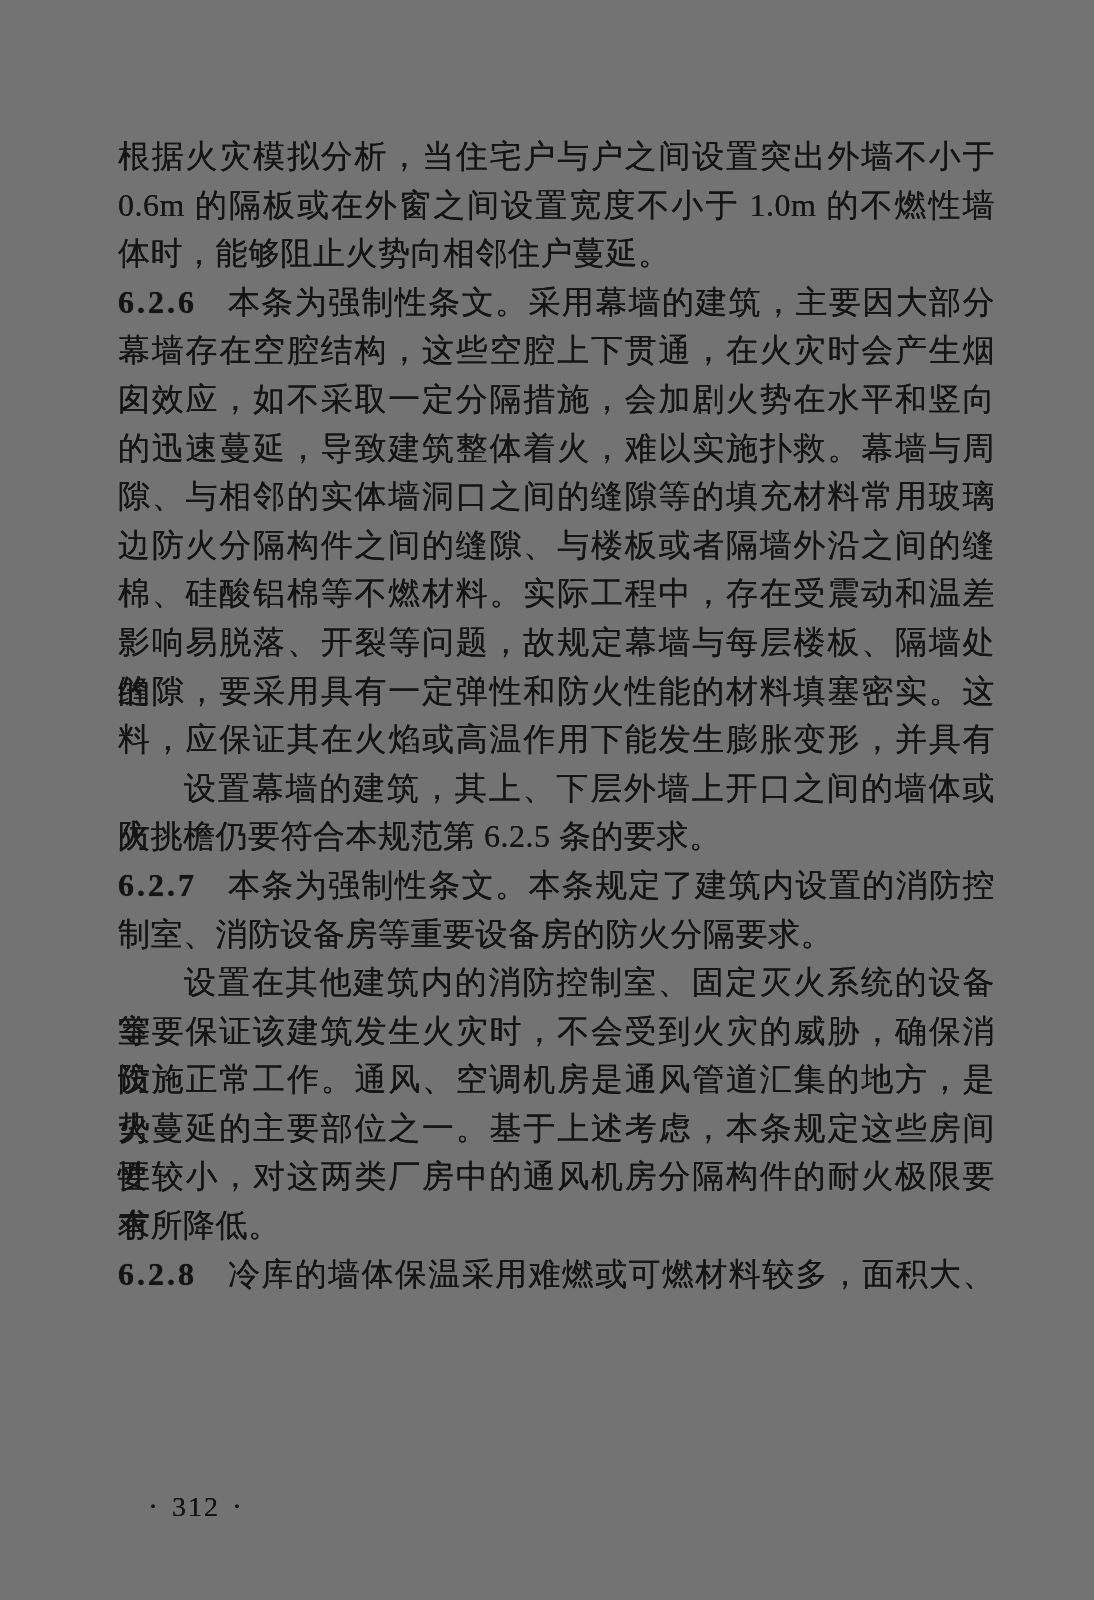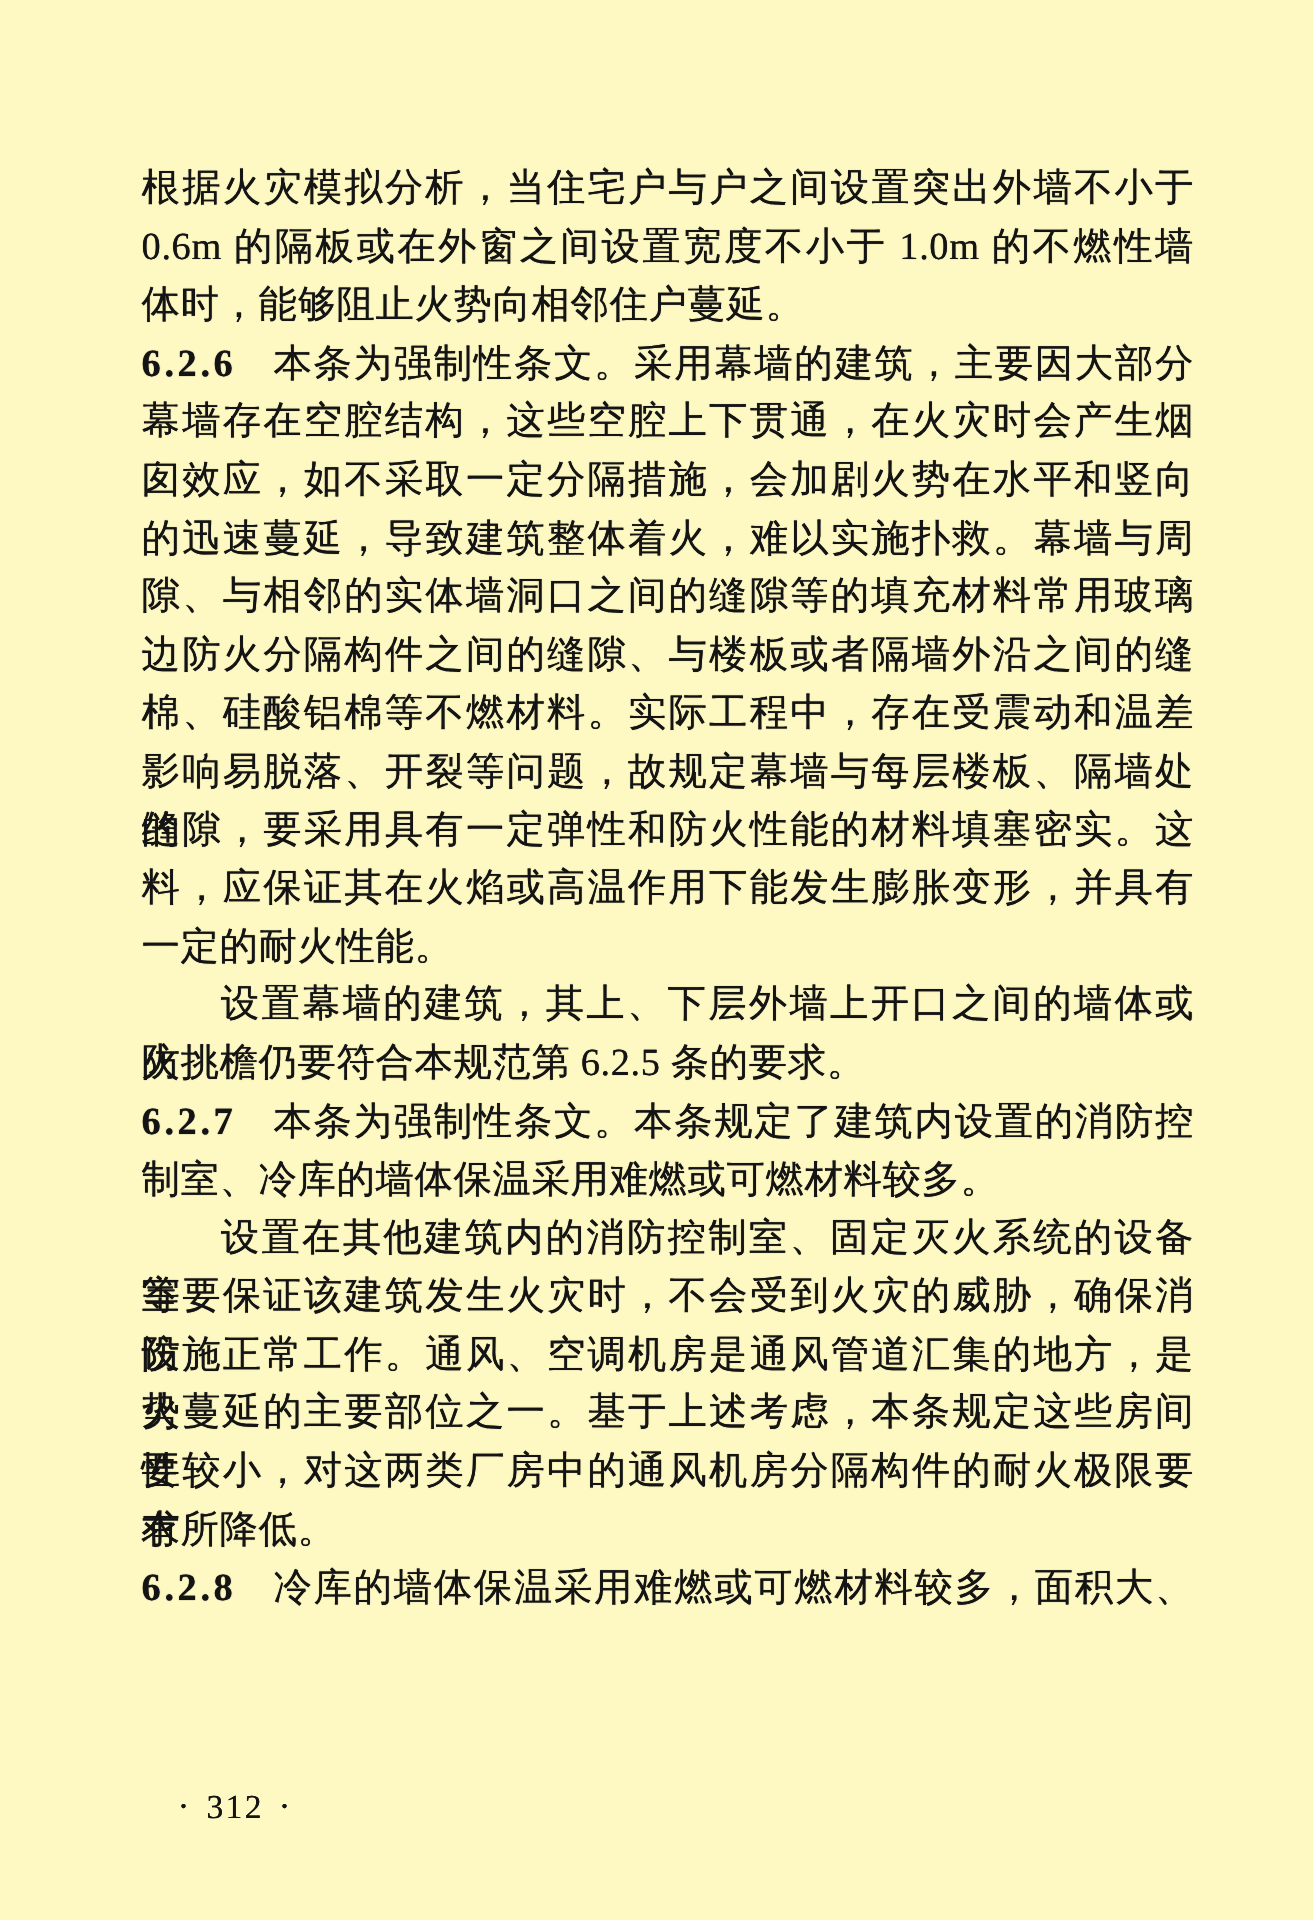--- a/index.html
+++ b/index.html
@@ -4,21 +4,21 @@
 <style>
   html, body {
     margin: 0;
     padding: 0;
     background: #ffffff;
   }
   .page {
     position: relative;
     width: 1094px;
     height: 1600px;
-    background: #fef9c3;
+    background: #737373;
     overflow: hidden;
     font-family: "Liberation Serif", "DejaVu Serif", serif;
     color: #141414;
   }
   .text-block {
     position: absolute;
     left: 118px;
     top: 132px;
     width: 877px;
   }
@@ -72,25 +72,24 @@
       <div class="line just"><span class="clause-num">6.2.6</span><span class="line-text">本条为强制性条文。采用幕墙的建筑，主要因大部分</span></div>
       <div class="line just"><span class="line-text">幕墙存在空腔结构，这些空腔上下贯通，在火灾时会产生烟</span></div>
       <div class="line just"><span class="line-text">囱效应，如不采取一定分隔措施，会加剧火势在水平和竖向</span></div>
       <div class="line just"><span class="line-text">的迅速蔓延，导致建筑整体着火，难以实施扑救。幕墙与周</span></div>
       <div class="line just"><span class="line-text">隙、与相邻的实体墙洞口之间的缝隙等的填充材料常用玻璃</span></div>
       <div class="line just"><span class="line-text">边防火分隔构件之间的缝隙、与楼板或者隔墙外沿之间的缝</span></div>
       <div class="line just"><span class="line-text">棉、硅酸铝棉等不燃材料。实际工程中，存在受震动和温差</span></div>
       <div class="line just"><span class="line-text">影响易脱落、开裂等问题，故规定幕墙与每层楼板、隔墙处的</span></div>
       <div class="line just"><span class="line-text">缝隙，要采用具有一定弹性和防火性能的材料填塞密实。这</span></div>
       <div class="line just"><span class="line-text">料，应保证其在火焰或高温作用下能发生膨胀变形，并具有</span></div>
-      <div class="line"><span class="line-text">一定的耐火性能。</span></div>
       <div class="line just indent"><span class="line-text">设置幕墙的建筑，其上、下层外墙上开口之间的墙体或防</span></div>
       <div class="line"><span class="line-text">火挑檐仍要符合本规范第 6.2.5 条的要求。</span></div>
       <div class="line just"><span class="clause-num">6.2.7</span><span class="line-text">本条为强制性条文。本条规定了建筑内设置的消防控</span></div>
-      <div class="line"><span class="line-text">制室、冷库的墙体保温采用难燃或可燃材料较多。</span></div>
+      <div class="line"><span class="line-text">制室、消防设备房等重要设备房的防火分隔要求。</span></div>
       <div class="line just indent"><span class="line-text">设置在其他建筑内的消防控制室、固定灭火系统的设备室</span></div>
       <div class="line just"><span class="line-text">等要保证该建筑发生火灾时，不会受到火灾的威胁，确保消防</span></div>
       <div class="line just"><span class="line-text">设施正常工作。通风、空调机房是通风管道汇集的地方，是火</span></div>
       <div class="line just"><span class="line-text">势蔓延的主要部位之一。基于上述考虑，本条规定这些房间要</span></div>
       <div class="line just"><span class="line-text">性较小，对这两类厂房中的通风机房分隔构件的耐火极限要求</span></div>
       <div class="line"><span class="line-text">有所降低。</span></div>
       <div class="line just"><span class="clause-num">6.2.8</span><span class="line-text">冷库的墙体保温采用难燃或可燃材料较多，面积大、</span></div>
     </div>
 
   <div class="footer">

